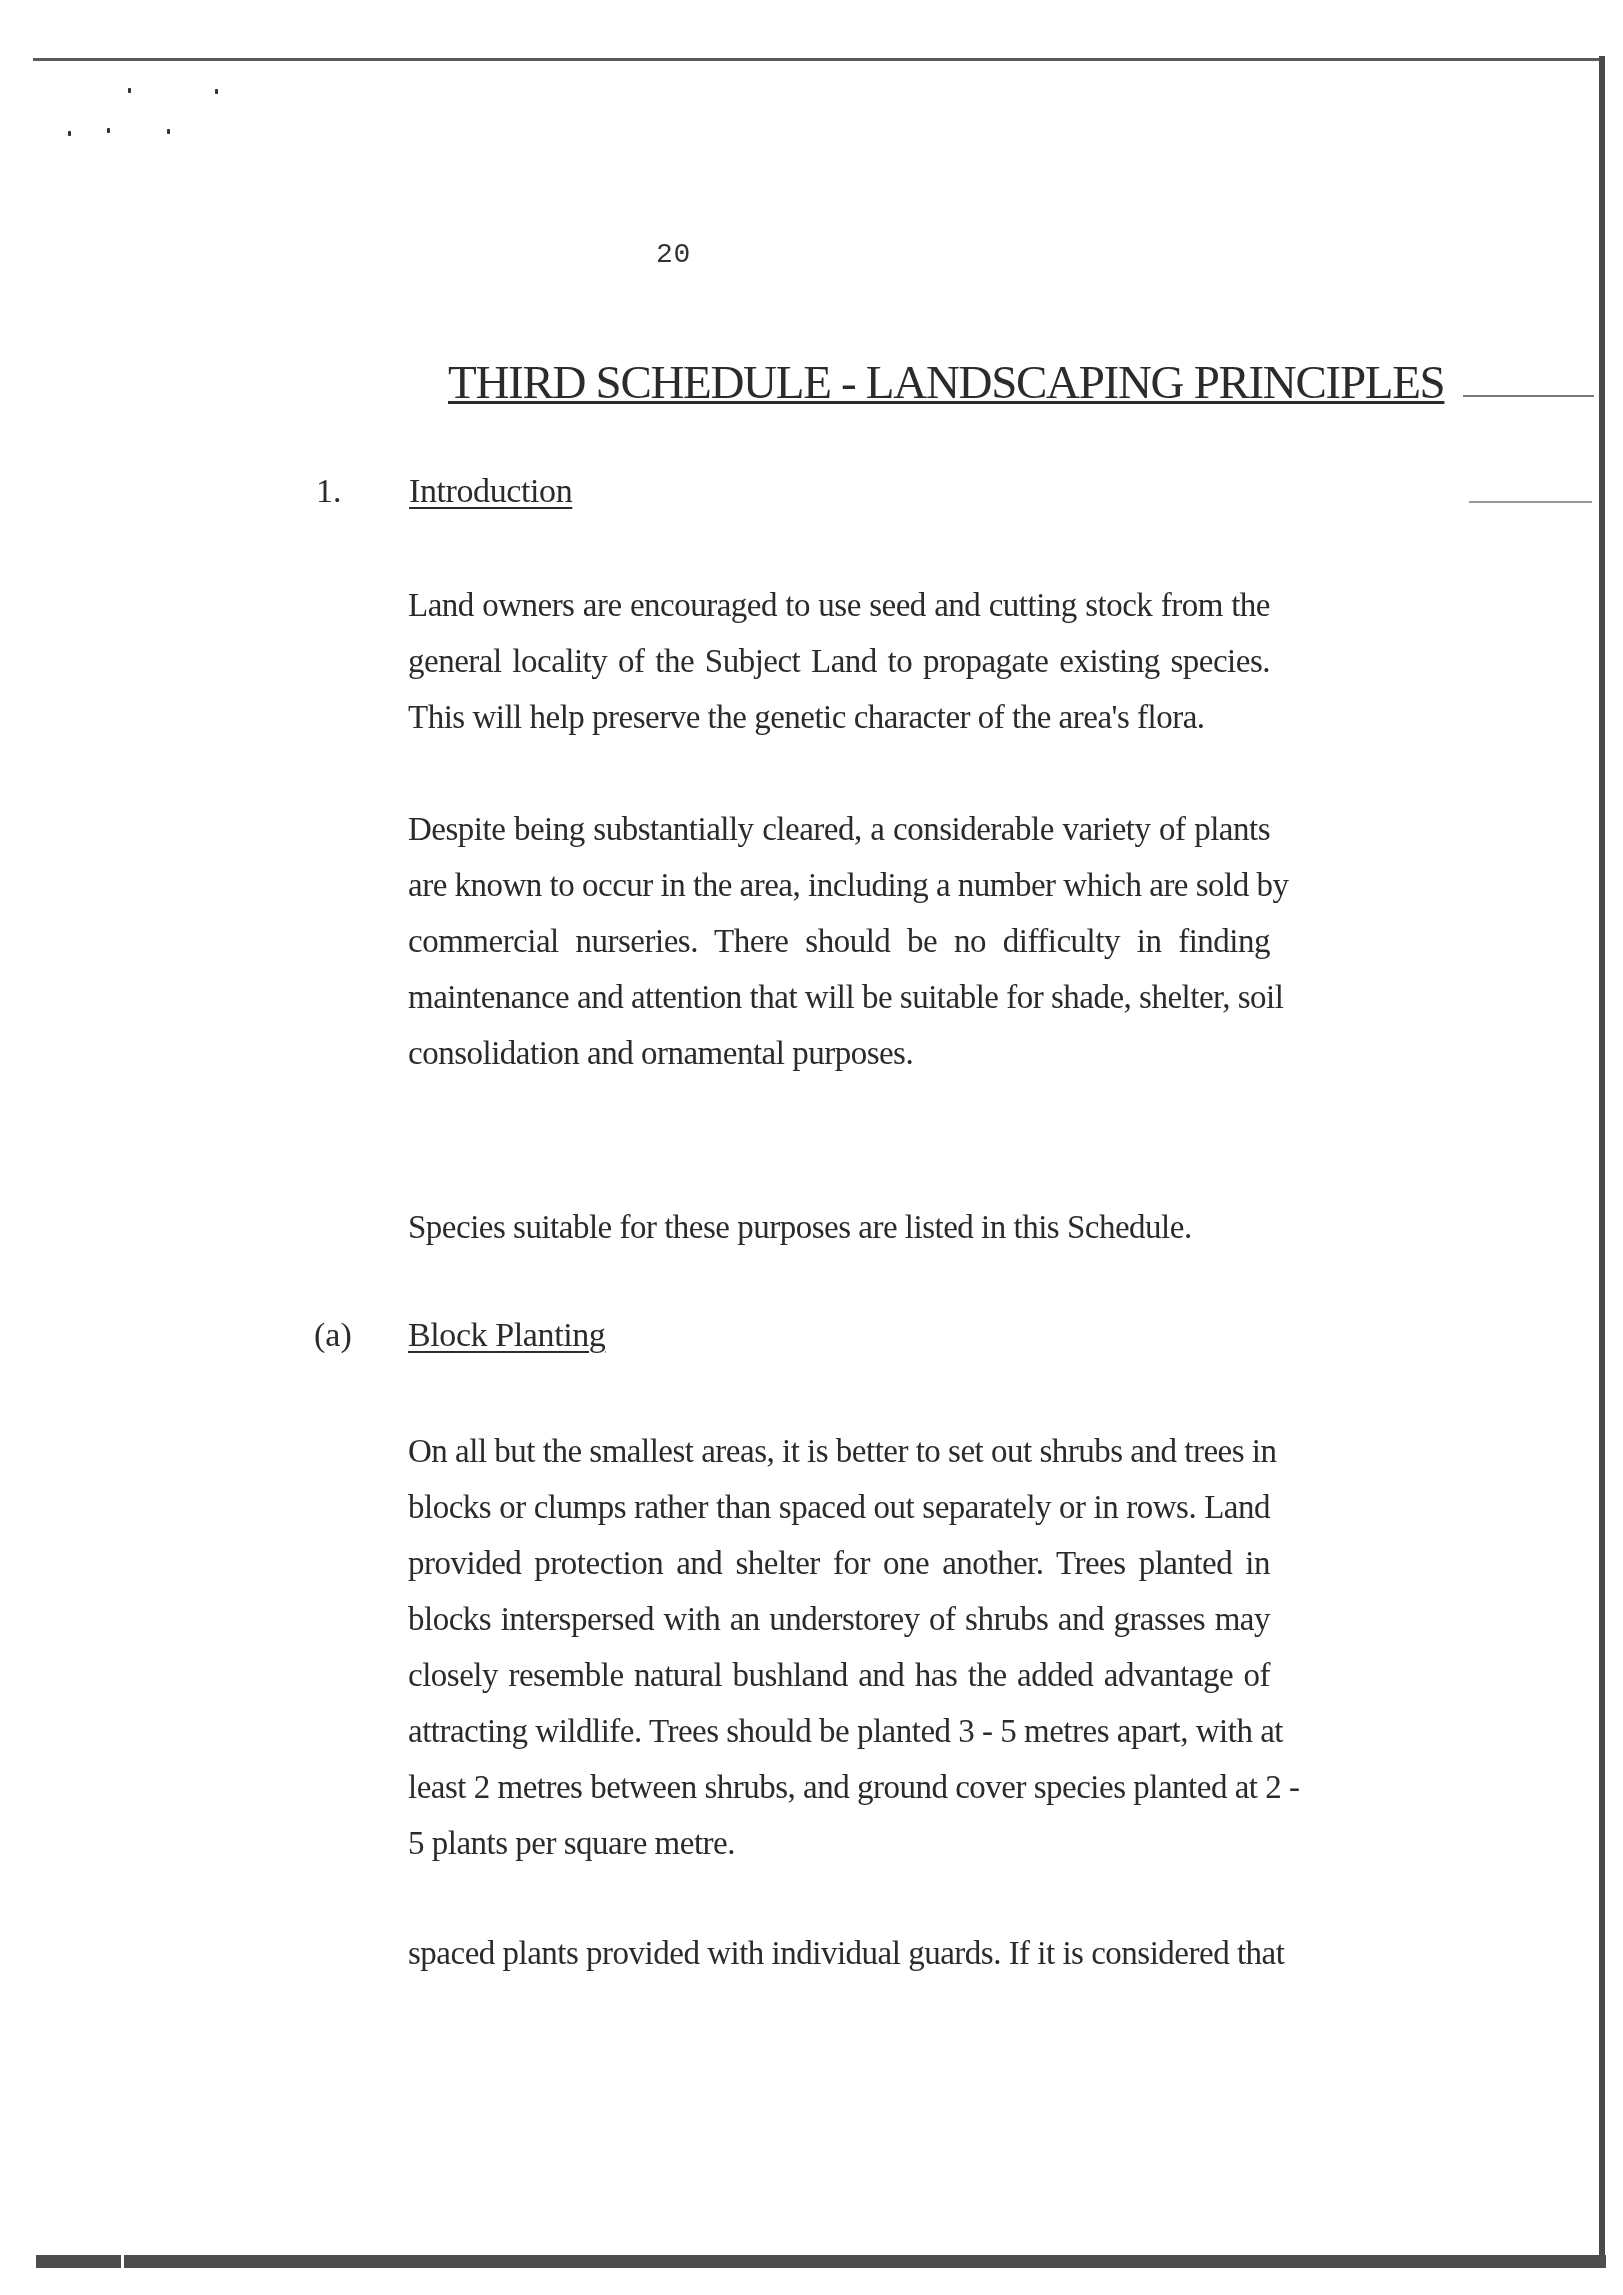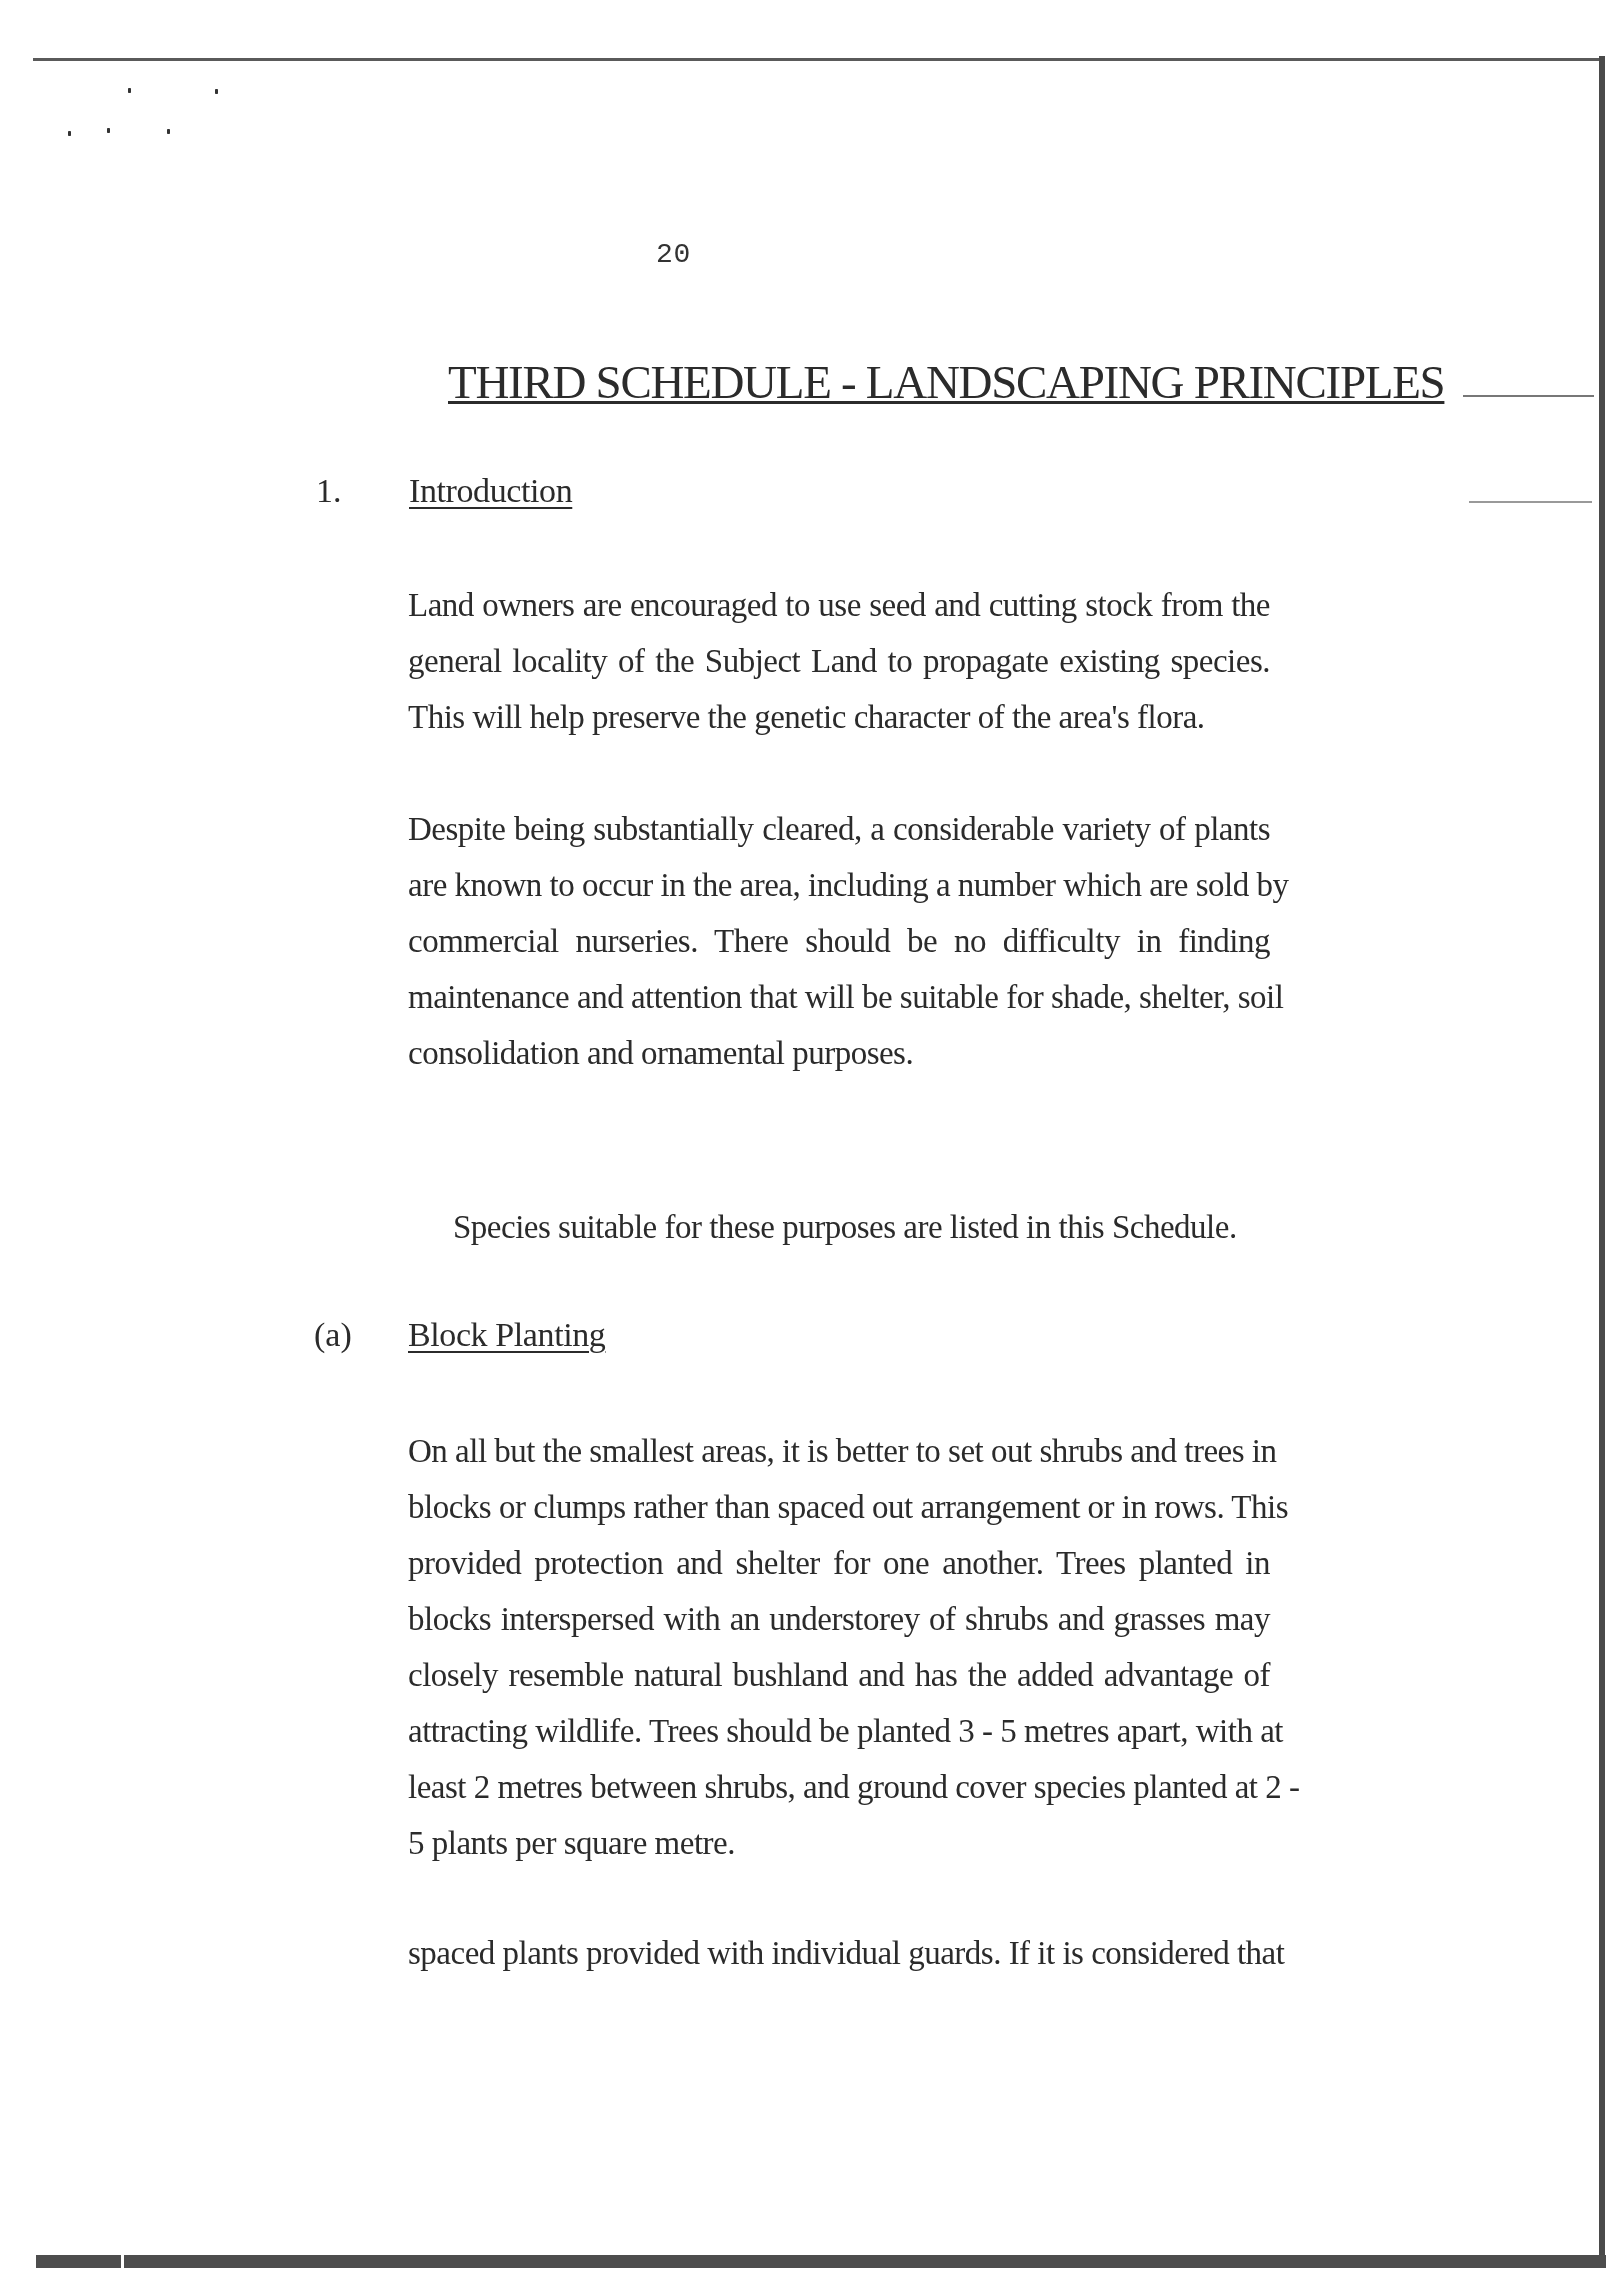--- a/index.html
+++ b/index.html
@@ -68,30 +68,30 @@
 </div>
 
 <div class="abs para" style="top:801px;">
   <div class="line">Despite being substantially cleared, a considerable variety of plants</div>
   <div class="line">are known to occur in the area, including a number which are sold by</div>
   <div class="line">commercial nurseries.  There should be no difficulty in finding</div>
   <div class="line">maintenance and attention that will be suitable for shade, shelter, soil</div>
   <div class="line last">consolidation and ornamental purposes.</div>
 </div>
 
-<div class="abs para" style="top:1199px;margin-left:45px;">
+<div class="abs para" style="top:1199px;">
   <div class="line last">Species suitable for these purposes are listed in this Schedule.</div>
 </div>
 
 <div class="abs sec-num" style="left:314px;top:1316px;">(a)</div>
 <div class="abs sec-title" style="left:408px;top:1316px;">Block Planting</div>
 
 <div class="abs para" style="top:1423px;">
   <div class="line">On all but the smallest areas, it is better to set out shrubs and trees in</div>
-  <div class="line">blocks or clumps rather than spaced out arrangement or in rows.  This</div>
+  <div class="line">blocks or clumps rather than spaced out separately or in rows.  Land</div>
   <div class="line">provided protection and shelter for one another.  Trees planted in</div>
   <div class="line">blocks interspersed with an understorey of shrubs and grasses may</div>
   <div class="line">closely resemble natural bushland and has the added advantage of</div>
   <div class="line">attracting wildlife.  Trees should be planted 3 - 5 metres apart, with at</div>
   <div class="line">least 2 metres between shrubs, and ground cover species planted at 2 -</div>
   <div class="line last">5 plants per square metre.</div>
 </div>
 
 <div class="abs para" style="top:1925px;">
   <div class="line">spaced plants provided with individual guards.  If it is considered that</div>

